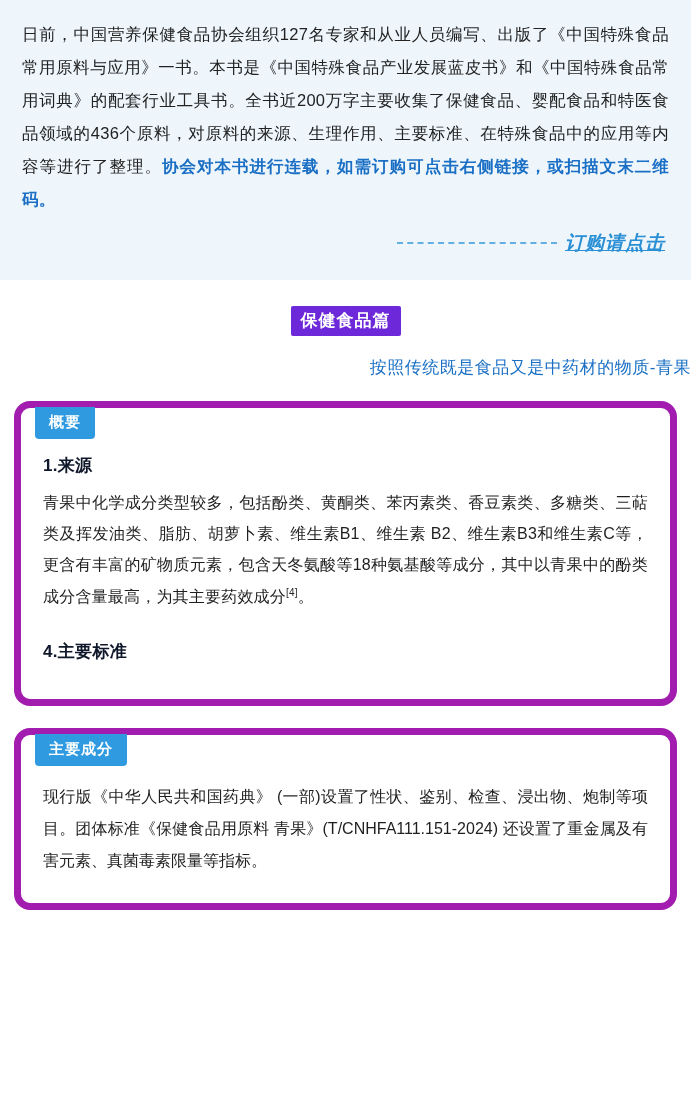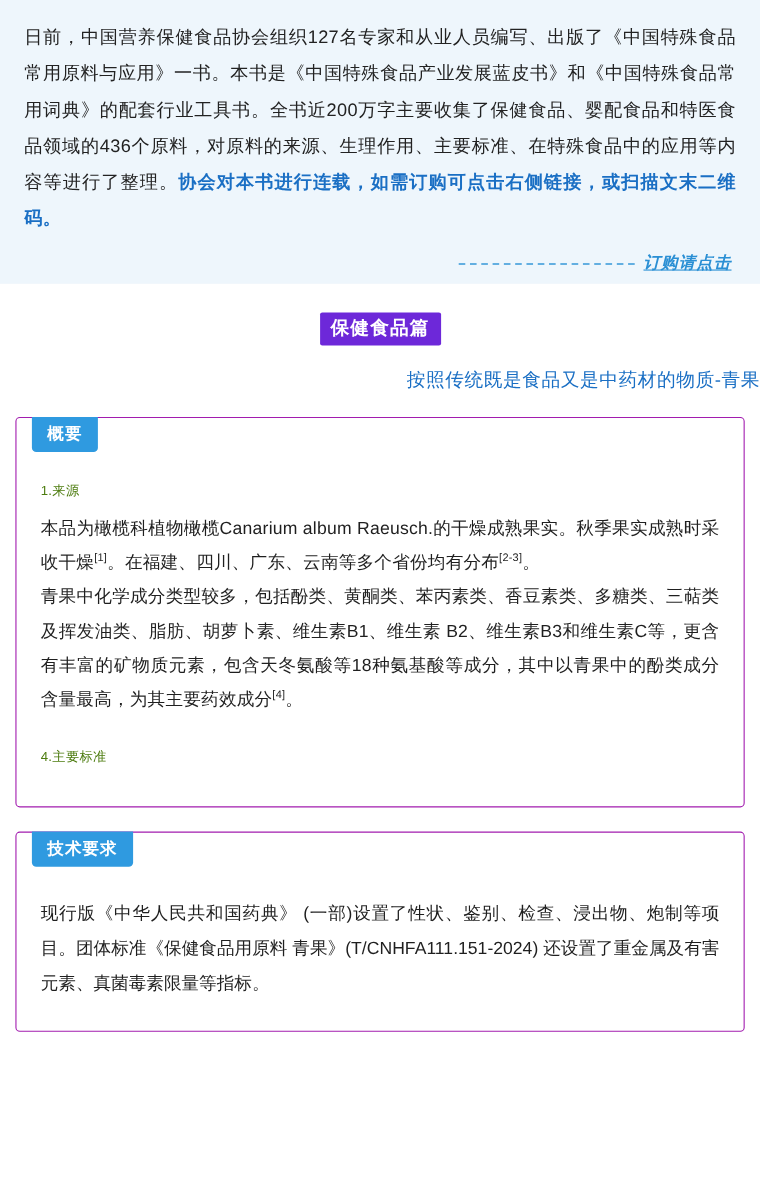--- a/index.html
+++ b/index.html
@@ -16,21 +16,21 @@
   }
   .page {
     width: 691px;
     position: relative;
     box-sizing: border-box;
   }
 
   
   .intro-block {
     background: #eef6fc;
-    padding: 18px 22px 3px 22px;
+    padding: 18px 22px 18px 22px;
     box-sizing: border-box;
   }
   .intro-text {
     font-size: 16.5px;
     line-height: 2.0;
     color: #222222;
     text-align: justify;
     letter-spacing: 0.3px;
     margin: 0;
   }
@@ -48,21 +48,21 @@
     padding-bottom: 6px;
   }
   .dash-rule {
     flex: 0 0 160px;
     height: 0;
     border-top: 2px dashed #4ba3dd;
     opacity: 0.85;
   }
   .order-link {
     color: #2a8fd4;
-    font-size: 15px;
+    font-size: 19px;
     font-style: italic;
     font-weight: bold;
     letter-spacing: 1px;
     white-space: nowrap;
   }
 
   
   .title-wrap {
     text-align: center;
     padding: 26px 10px 6px 10px;
@@ -83,46 +83,46 @@
     font-size: 17px;
     font-weight: normal;
     letter-spacing: 0.5px;
     text-align: right;
     padding-bottom: 14px;
   }
 
   
   .card {
     margin: 8px 14px 0 14px;
-    border: 1px solid #a21caf;
-    border-radius: 4px;
+    border: 7px solid #a21caf;
+    border-radius: 16px;
     background: #ffffff;
     position: relative;
-    padding: 42px 22px 26px 22px;
+    padding: 30px 22px 26px 22px;
     box-sizing: border-box;
   }
   .card + .card { margin-top: 22px; }
   .card-tag {
     position: absolute;
     top: -1px;
     left: 14px;
     background: #2f9ae0;
     color: #ffffff;
     font-size: 15px;
     font-weight: bold;
     padding: 6px 14px 7px 14px;
     border-radius: 0 0 4px 4px;
     letter-spacing: 1px;
   }
   .card-inner { padding-top: 16px; }
 
   .sec-head {
-    color: #4d7c0f;
-    font-weight: normal;
-    font-size: 12px;
+    color: #0f172a;
+    font-weight: bold;
+    font-size: 17px;
     margin: 0 0 10px 0;
     letter-spacing: 0.3px;
   }
   .sec-head.spaced { margin-top: 28px; }
   .body-text {
     font-size: 16px;
     line-height: 1.95;
     color: #1f1f1f;
     text-align: justify;
     margin: 0;
@@ -158,30 +158,29 @@
   <div class="title-wrap">
     <span class="title-badge">保健食品篇</span>
   </div>
   <div class="subtitle">按照传统既是食品又是中药材的物质-青果</div>
 
   <div class="card">
     <div class="card-tag">概要</div>
     <div class="card-inner">
 
       <h3 class="sec-head">1.来源</h3>
-      <p class="body-text"><span>本品为橄榄科植物橄榄Canarium album Raeusch.的干燥成熟果实。秋季果实成熟时采收干燥</span><sup class="ref">[1]</sup><span>。在福建、四川、广东、云南等多个省份均有分布</span><sup class="ref">[2-3]</sup><span>。</span></p>
 
       <p class="body-text"><span>青果中化学成分类型较多，包括酚类、黄酮类、苯丙素类、香豆素类、多糖类、三萜类及挥发油类、脂肪、胡萝卜素、维生素B1、维生素 B2、维生素B3和维生素C等，更含有丰富的矿物质元素，包含天冬氨酸等18种氨基酸等成分，其中以青果中的酚类成分含量最高，为其主要药效成分</span><sup class="ref">[4]</sup><span>。</span></p>
 
 
       <h3 class="sec-head spaced">4.主要标准</h3>
 
     </div>
   </div>
 
   <div class="card">
-    <div class="card-tag">技术要求</div>
+    <div class="card-tag">主要成分</div>
     <div class="card-inner">
       <p class="tech-text">现行版《中华人民共和国药典》 (一部)设置了性状、鉴别、检查、浸出物、炮制等项目。团体标准《保健食品用原料 青果》(T/CNHFA111.151-2024) 还设置了重金属及有害元素、真菌毒素限量等指标。</p>
     </div>
   </div>
 
 </div>
 
 </body></html>

